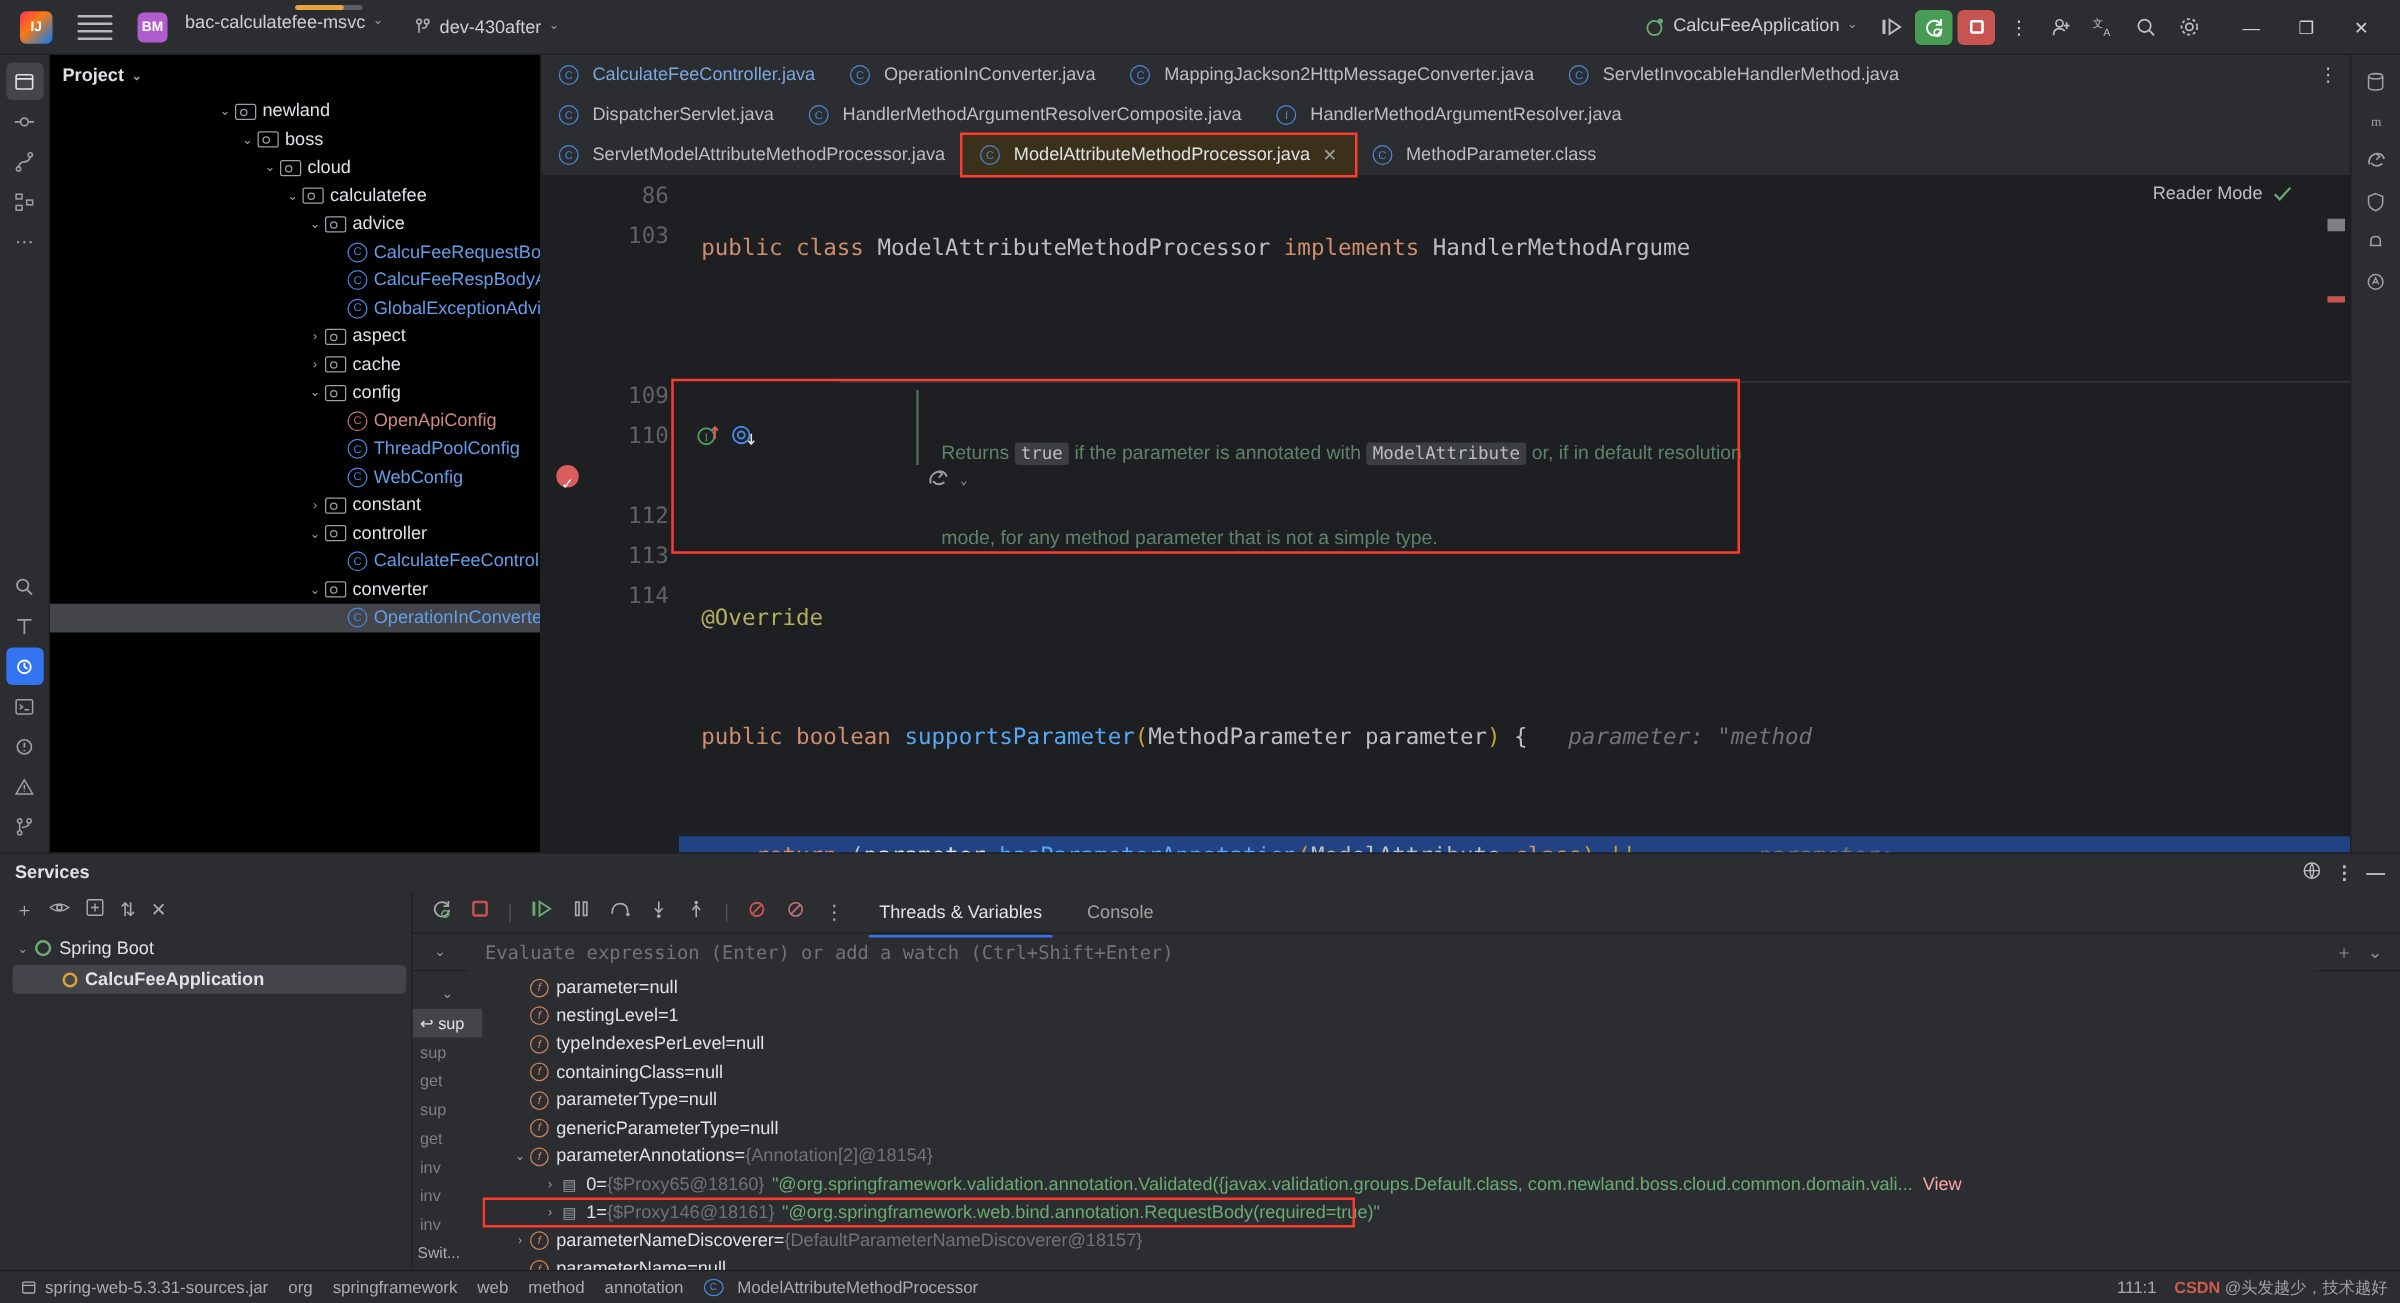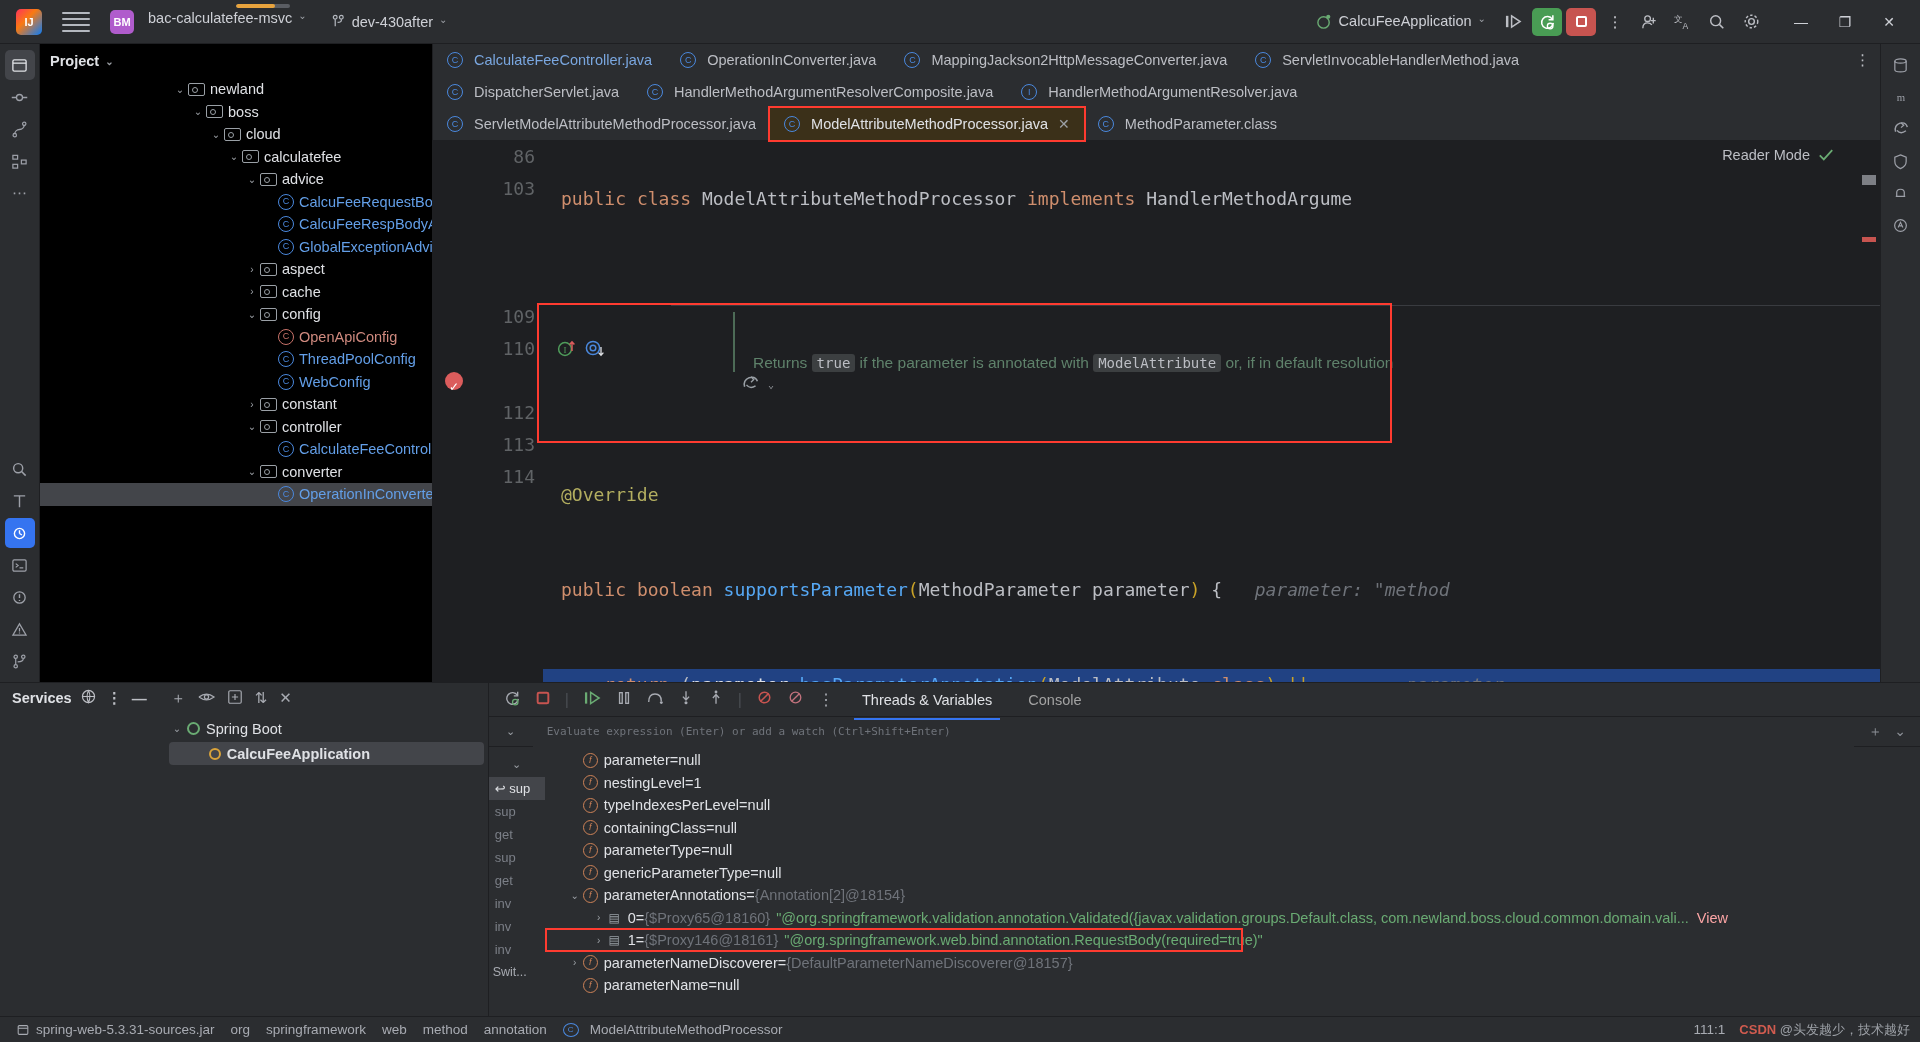--- a/index.html
+++ b/index.html
@@ -114,21 +114,21 @@
   .sep-line { position:absolute; left:128px; right:0; height:1px; background:#393b40;}
 
   .reader-mode { position:absolute; right:46px; top:6px; font-size:14.5px; color:#bcbec4;
      display:flex;align-items:center;gap:8px;}
   .redbox { position:absolute; border:2.5px solid #ff3b30; pointer-events:none; z-index:30;}
 
   .bp { position:absolute; width:18px; height:18px; border-radius:50%; background:#db5c5c; }
   .bp::after{content:"✓";position:absolute;left:4px;top:-1px;font-size:12px;color:#fff;font-family:"Liberation Sans",sans-serif;}
 
   
-  .services { height:334px; flex:0 0 334px; background:#2b2d30; display:flex; flex-direction:row;
+  .services { height:334px; flex:0 0 334px; background:#2b2d30; display:flex; flex-direction:column;
      border-top:1px solid #1e1f22;}
   .svc-head { height:30px; display:flex; align-items:center; padding:0 12px; gap:8px;
      font-size:14.5px; font-weight:bold; color:#dfe1e5;}
   .svc-head-right { margin-left:auto; display:flex; align-items:center; gap:10px; color:#bcbec4; font-size:15px;}
   .svc-body { flex:1; display:flex; min-height:0;}
   .svc-left { width:330px; flex:0 0 330px; border-right:1px solid #1e1f22; display:flex; flex-direction:column;}
   .svc-toolbar { height:30px; display:flex; align-items:center; gap:12px; padding:0 12px; color:#a8abb2;
      font-size:15px;}
   .svc-tree { flex:1; font-size:14.5px; padding-top:4px;}
   .svc-trow { height:23px; display:flex;align-items:center; gap:6px; padding-left:14px; cursor:pointer;}
@@ -143,21 +143,21 @@
   .dbg-tab.active::after { content:""; position:absolute; left:-4px; right:-4px; bottom:-6px;
      height:2px; background:#3574f0;}
   .dbg-split { flex:1; display:flex; min-height:0;}
   .frames-col { width:56px; flex:0 0 56px; background:#2b2d30; font-size:13px; color:#7b7f87;
      padding-top:4px; overflow:hidden;}
   .frame-r { height:23px; line-height:23px; padding-left:6px; white-space:nowrap;}
   .frame-r.sel { background:#43454a; color:#dfe1e5;}
   .vars { flex:1; min-width:0; display:flex; flex-direction:column;}
   .eval-bar { height:30px; display:flex; align-items:center; background:#2b2d30; border-bottom:1px solid #1e1f22;}
   .eval-input { flex:1; height:30px; line-height:30px; padding-left:14px; color:#6f737a;
-     font-family:"DejaVu Sans Mono", monospace; font-size:11px; background:#2b2d30;}
+     font-family:"DejaVu Sans Mono", monospace; font-size:15px; background:#2b2d30;}
   .eval-right { display:flex; gap:12px; padding:0 14px; color:#8b8f96; font-size:14px;}
   .var-list { flex:1; overflow:hidden; font-size:14.5px; padding-top:2px; position:relative;}
   .vrow { height:22.5px; display:flex; align-items:center; white-space:nowrap; padding-left:22px; gap:0;}
   .varrow { width:16px;flex:0 0 16px;text-align:center;color:#9ca0a6;font-size:10px;}
   .fico { width:15px;height:15px;flex:0 0 15px;border:1.5px solid #cd8257;border-radius:50%;
      color:#cd8257;font-size:9px;display:flex;align-items:center;justify-content:center;margin-right:6px;
      font-style:italic;line-height:1;}
   .aico { width:15px;height:15px;flex:0 0 15px;margin-right:6px;display:flex;align-items:center;
      justify-content:center;color:#9aa0a6;font-size:12px;}
   .vname { color:#dfe1e5;}
@@ -533,20 +533,21 @@
         </div>
 
         <div class="code">
           <div class="cline"><span class="kw">public</span> <span class="kw">class</span> <span class="typ">ModelAttributeMethodProcessor</span> <span class="kw">implements</span> <span class="typ">HandlerMethodArgume</span></div>
 
           <div style="position:relative;height:138px;">
             <div class="sep-line" style="top:27px;"></div>
             <div class="doc-bar" style="left:190px;top:34px;height:60px;"></div>
             <div style="position:absolute;left:210px;top:30px;">
               <div class="doc-line"><span>Returns </span><span class="codetag">true</span><span> if the parameter is annotated with </span><span class="codetag">ModelAttribute</span><span> or, if in default resolution</span></div>
+              <div class="doc-line">mode, for any method parameter that is not a simple type.</div>
             </div>
             <div style="position:absolute;left:198px;top:96px;display:flex;align-items:center;gap:7px;">
               <svg width="20" height="20" viewBox="0 0 22 22">
                 <path d="M4 14 Q2 7 9 4 Q16 2 18 8" fill="none" stroke="#9aa0a6" stroke-width="1.7"></path>
                 <path d="M11 3 L14 6 L11 9" fill="none" stroke="#9aa0a6" stroke-width="1.5"></path>
                 <path d="M6 12 Q10 17 16 13" fill="none" stroke="#9aa0a6" stroke-width="1.6"></path>
               </svg>
               <span class="chev">⌄</span>
             </div>
           </div>

